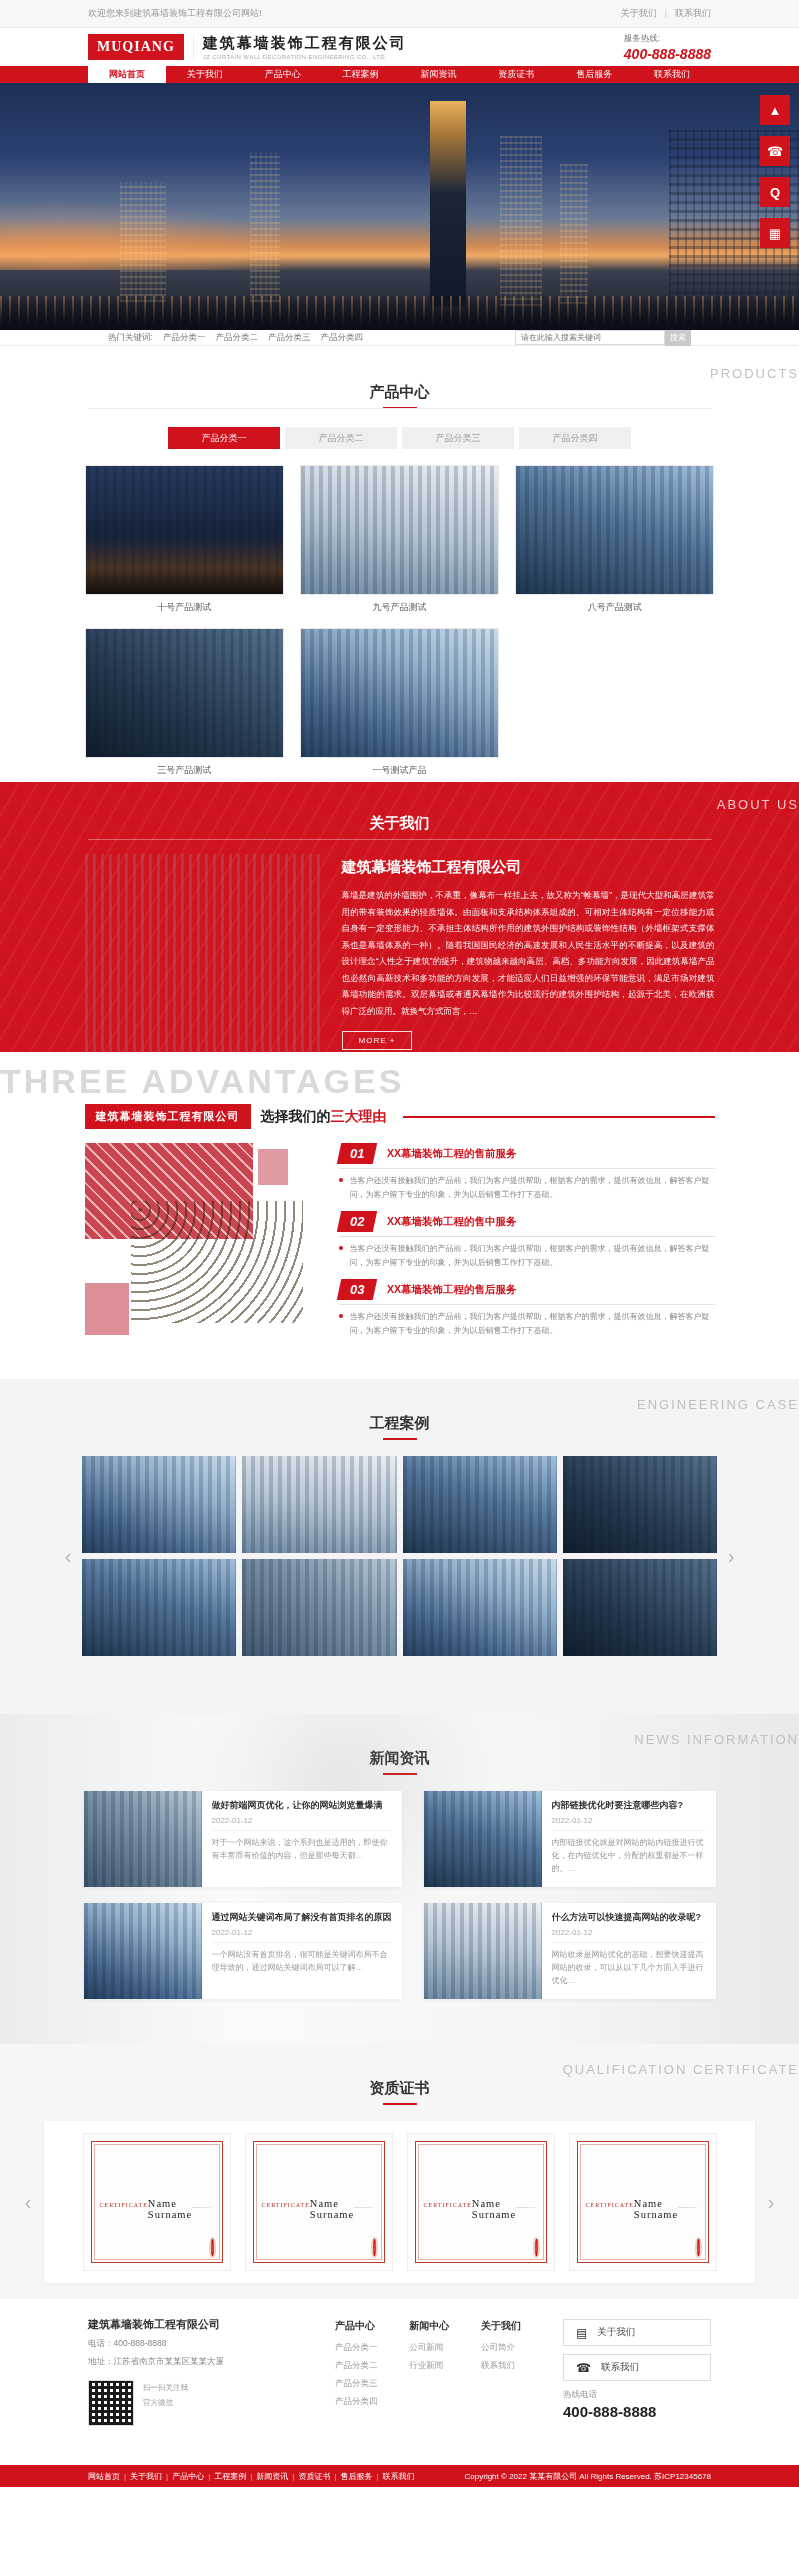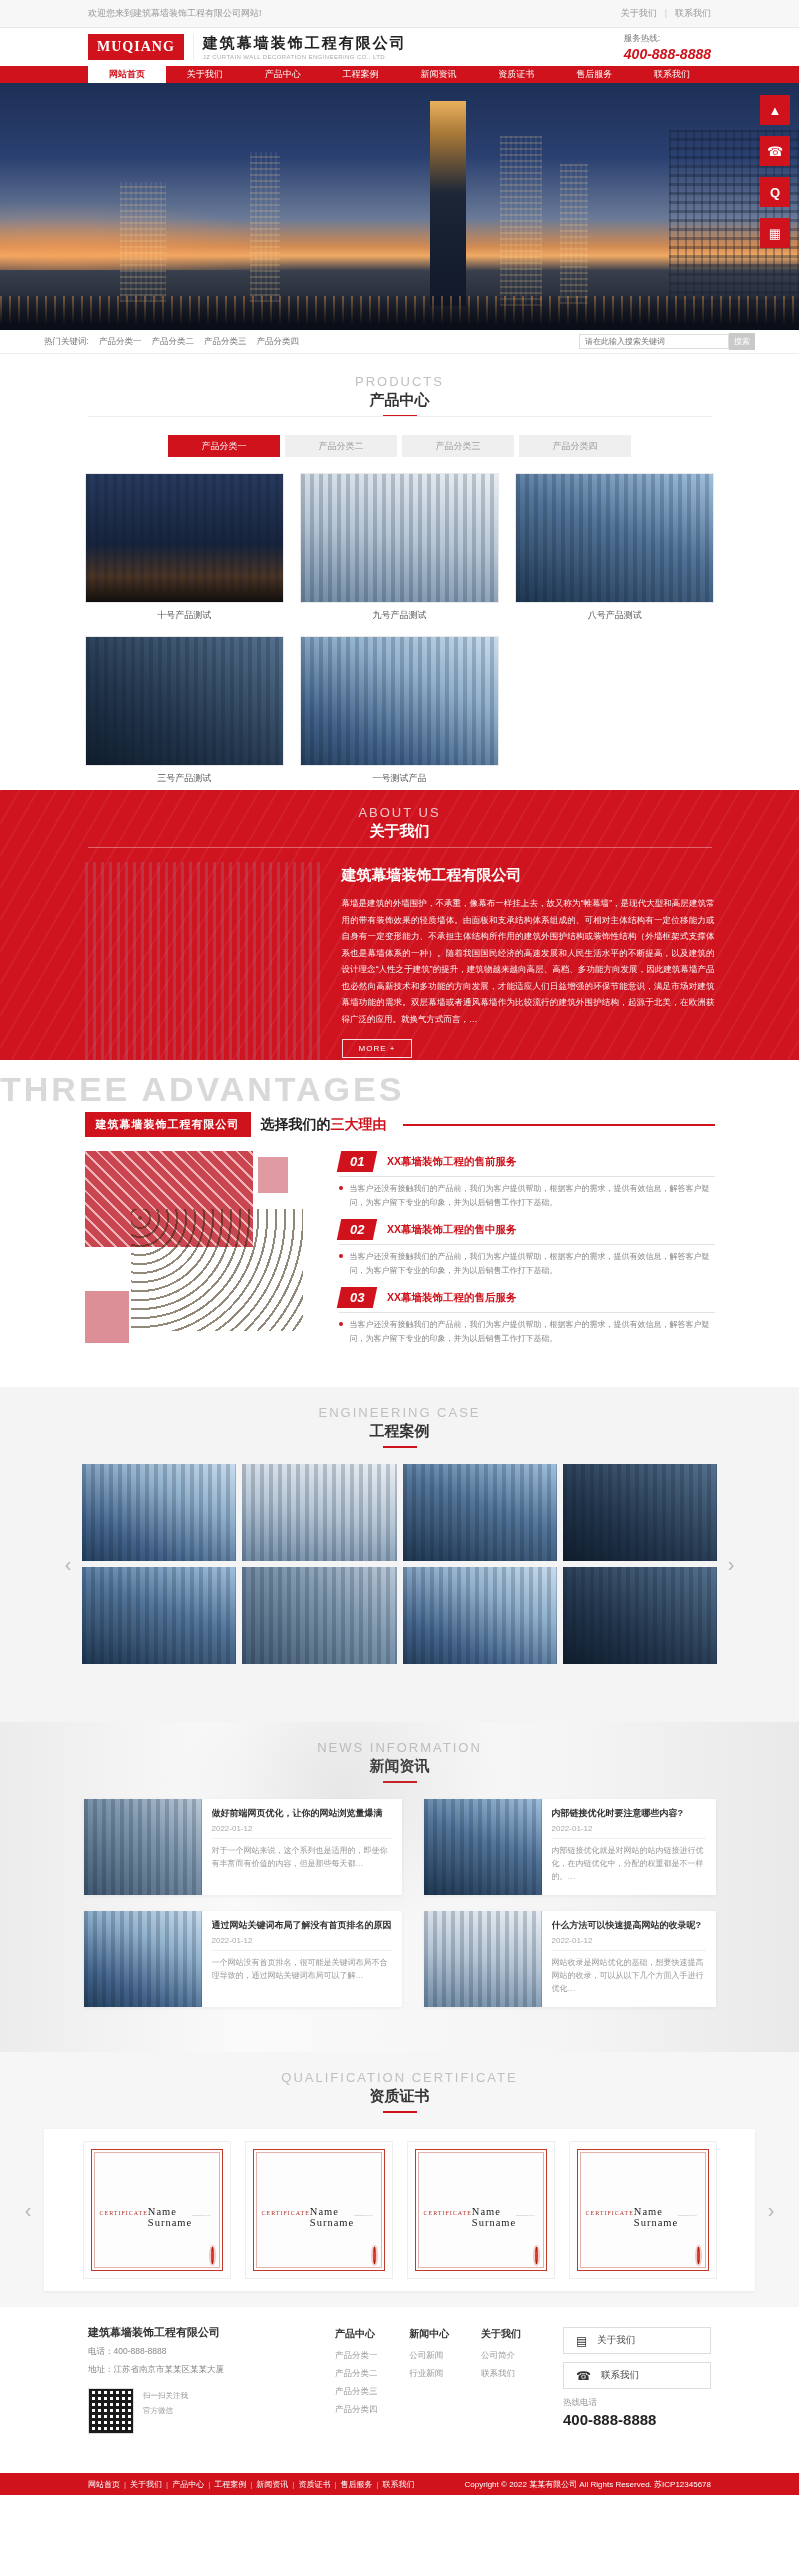--- a/index.html
+++ b/index.html
@@ -29,27 +29,27 @@
   .bld3{left:430px;width:36px;height:205px;bottom:24px;background:linear-gradient(180deg,#e8b15c 0%,#a87838 16%,#1c2637 45%,#10182a 100%)}
   .bld4{left:500px;width:42px;height:170px;bottom:24px}
   .bld5{left:560px;width:28px;height:140px;bottom:26px}
   .bld-right{right:0;width:130px;height:200px;bottom:0;background:linear-gradient(200deg,#97a9c0 0%,#5a6e8c 55%,#37496688 100%);background-image:repeating-linear-gradient(0deg,rgba(20,30,50,.35) 0 3px,transparent 3px 9px),repeating-linear-gradient(90deg,rgba(20,30,50,.3) 0 2px,transparent 2px 8px)}
   .banner::after{content:"";position:absolute;left:0;right:0;bottom:0;height:34px;background:linear-gradient(180deg,rgba(10,12,20,.1),#0a0e18 85%),repeating-linear-gradient(90deg,rgba(255,170,80,.45) 0 2px,transparent 2px 9px)}
   .glow{position:absolute;left:0;bottom:60px;width:300px;height:70px;background:radial-gradient(ellipse at 20% 80%,rgba(250,160,90,.55),transparent 70%)}
   
   .float-tools{position:absolute;right:9px;top:12px;display:flex;flex-direction:column;gap:11px;z-index:5}
   .ftool{width:30px;height:30px;background:#cf121b;color:#fff;display:flex;align-items:center;justify-content:center;font-size:13px;cursor:pointer;font-weight:bold}
   
-  .searchbar{height:24px;background:#fff;border-bottom:1px solid #eee;display:flex;align-items:center;padding:0 44px;font-size:8.5px;color:#777}
+  .searchbar{height:16px;background:#fff;border-bottom:1px solid #eee;display:flex;align-items:center;padding:0 108px;font-size:8.5px;color:#777}
   .kw{margin-left:10px;cursor:pointer}
   .search-box{margin-left:auto;display:flex;align-items:center}
   .search-box input{width:150px;height:15px;border:1px solid #ddd;font-size:8px;padding:0 5px;color:#555;outline:none}
   .search-box button{width:26px;height:17px;background:#c9c9c9;color:#fff;border:none;font-size:8px;cursor:pointer}
   
-  .sec-en{font-size:13px;color:#c0c0c0;text-align:center;letter-spacing:2px}
+  .sec-en{font-size:13px;color:#c0c0c0;text-align:right;letter-spacing:2px}
   .sec-cn{font-size:15px;color:#333;text-align:center;font-weight:bold;margin-top:2px}
   .sec-bar{width:34px;height:2px;background:#cf121b;margin:5px auto 0}
   
   .products{height:436px;padding-top:20px;overflow:hidden}
   .products .sec-rule{height:1px;background:#eee;margin-top:-1px;width:624px;margin-left:auto;margin-right:auto}
   .tabs{display:flex;justify-content:center;gap:5px;margin:18px 0 16px}
   .tab{width:112px;height:22px;line-height:22px;text-align:center;font-size:9px;background:#efefef;color:#999;cursor:pointer}
   .tab.active{background:#cf121b;color:#fff}
   .grid-products{width:630px;margin:0 auto;display:grid;grid-template-columns:repeat(3,1fr);gap:6px 16px}
   .prod{cursor:pointer}

